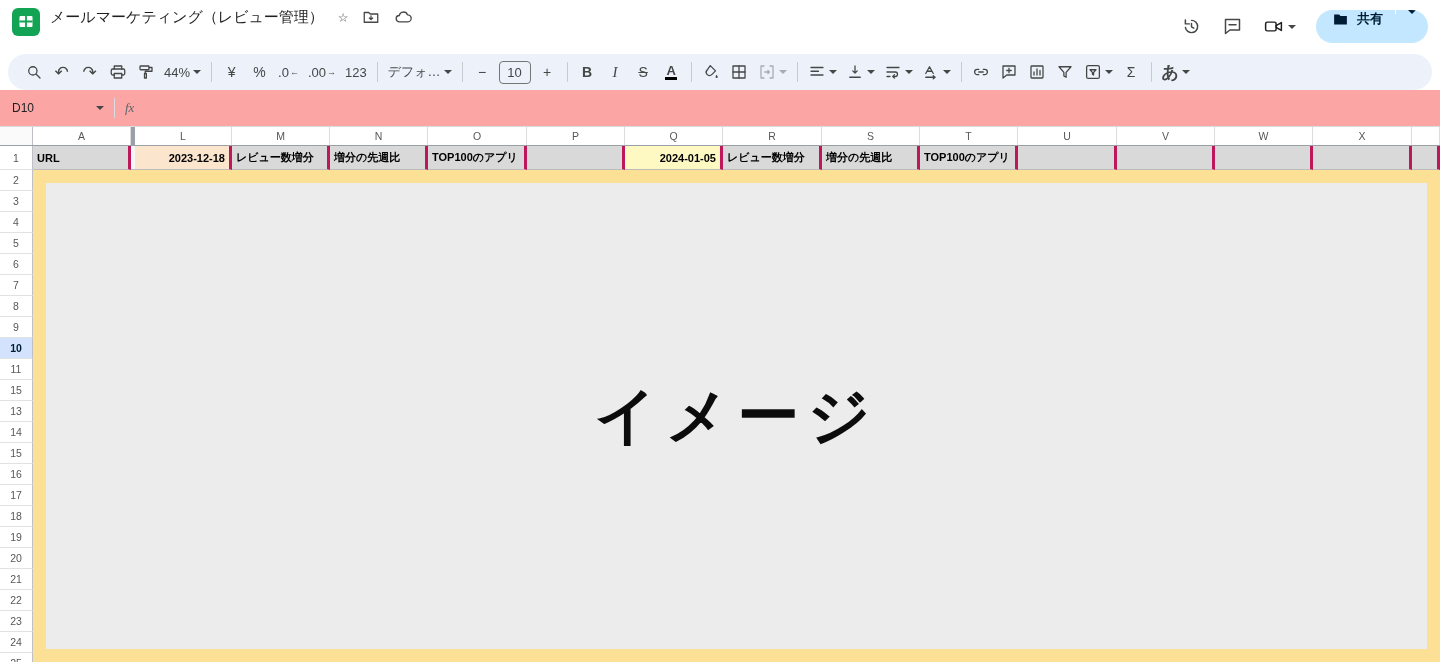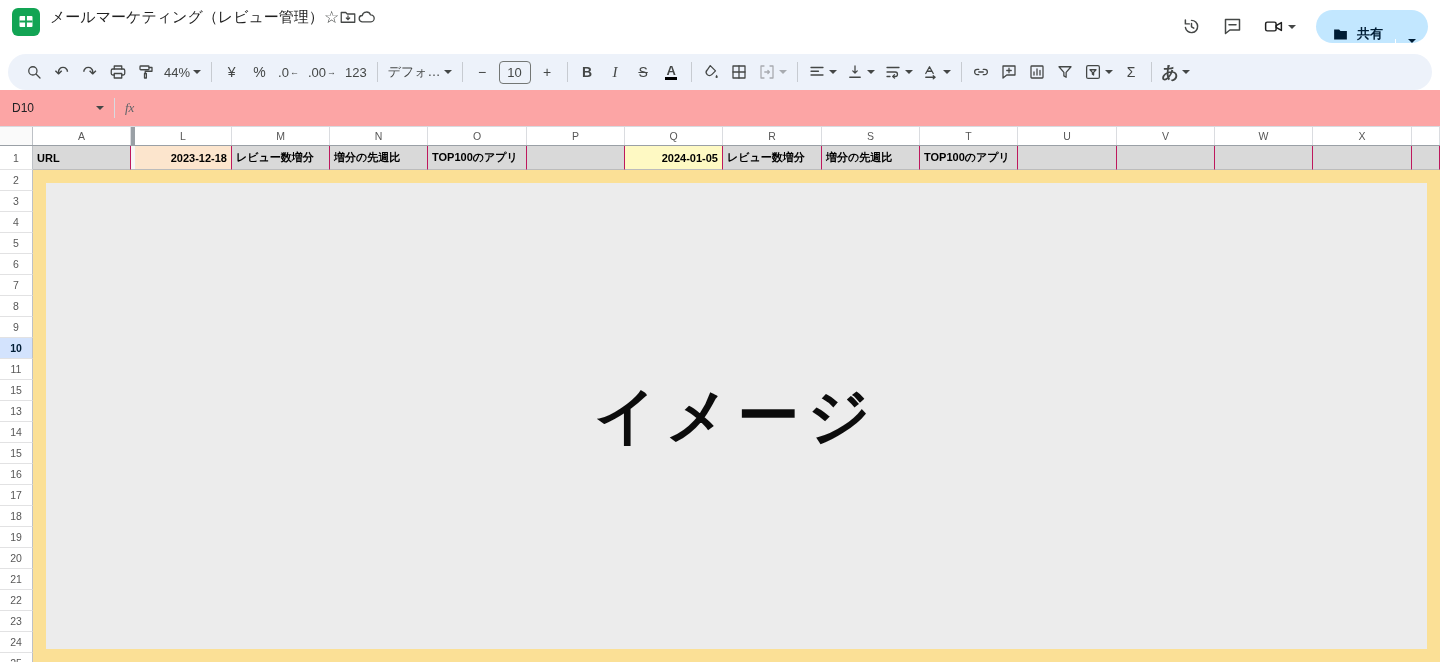--- a/index.html
+++ b/index.html
@@ -6,29 +6,29 @@
   html,body { margin:0; padding:0; }
   body {
     width:1440px; height:662px; overflow:hidden; background:#fff;
     font-family:"Liberation Sans","DejaVu Sans",sans-serif; color:#1f1f1f;
     position:relative;
   }
   
   .topbar { height:50px; display:flex; align-items:flex-start; padding:6px 12px 0 12px; background:#fff; }
   .logo { width:28px; height:28px; margin-top:2px; flex:0 0 auto; }
   .title-block { margin-left:10px; flex:1 1 auto; min-width:0; }
-  .title-row { display:flex; align-items:center; height:22px; }
+  .title-row { display:flex; align-items:center; gap:14px; height:22px;font-family:Liberation Mono, monospace; }
   .doc-title { font-size:15px; color:#1f1f1f; white-space:nowrap; }
   .title-icon { color:#444746; font-size:15px; line-height:1; display:flex; align-items:center; }
   .menubar { display:flex; margin-top:1px; }
   .menu-item { font-size:13px; color:#202124; padding:2px 8px; border-radius:4px; cursor:default; }
   .top-actions { display:flex; align-items:center; gap:20px; margin-top:4px; }
   .action-icon { color:#444746; display:flex; align-items:center; }
   .cam-group { display:flex; align-items:center; gap:4px; }
-  .share-pill { display:flex; align-items:flex-end; background:#c2e7ff; border-radius:17px; height:33px; overflow:hidden; }
+  .share-pill { display:flex; align-items:flex-start; background:#c2e7ff; border-radius:17px; height:33px; overflow:hidden; }
   .share-main { display:flex; align-items:center; gap:8px; padding:0 12px 0 16px; color:#001d35; font-size:13px; font-weight:bold; }
   .share-caret-seg { display:flex; align-items:center; padding:0 12px; border-left:1px solid #fff; }
   .caret { width:0; height:0; border-left:4px solid transparent; border-right:4px solid transparent; border-top:4.5px solid #444746; }
   .caret.dark { border-top-color:#001d35; }
   
   .toolbar { margin:4px 8px 0 8px; height:36px; background:#edf2fa; border-radius:18px; display:flex; align-items:center; padding:0 12px; gap:1px; }
   .tbtn { height:28px; min-width:27px; padding:0 4px; display:flex; align-items:center; justify-content:center; border-radius:4px; color:#444746; font-size:13px; gap:3px; white-space:nowrap; }
   .tbtn.disabled { color:#a8abb0; }
   .tbtn.disabled .caret { border-top-color:#a8abb0; }
   .tsep { width:1px; height:20px; background:#c7cbd1; margin:0 5px; flex:0 0 auto; }
@@ -54,21 +54,21 @@
   .sheet { position:relative; height:535px; background:#fff; }
   .colheaders { display:flex; height:19px; background:#fff; border-bottom:1px solid #9aa0a6; font-size:10.5px; color:#575757; }
   .ch { display:flex; align-items:center; justify-content:center; border-right:1px solid #dadce0; height:100%; }
   .corner { width:33px; border-right:1px solid #bdc1c6; background:#fafafa; }
   .hiddensep { width:4px; background:#9aa0a6; height:100%; }
   .wA{width:98px}.wL{width:97px}.wM{width:98px}.wN{width:98px}.wO{width:99px}.wP{width:98px}
   .wQ{width:98px}.wR{width:99px}.wS{width:98px}.wT{width:98px}.wU{width:99px}.wV{width:98px}
   .wW{width:98px}.wX{width:99px}.wY{width:28px}
   .row1 { display:flex; height:24px; font-size:11px; font-weight:bold; color:#000; }
   .rh { width:33px; background:#fff; color:#575757; font-weight:normal; font-size:10.5px; display:flex; align-items:center; justify-content:center; border-right:1px solid #bdc1c6; border-bottom:1px solid #e2e2e3; }
-  .c1 { background:#d9d9d9; border-right:1px solid #be185d; border-bottom:1px solid #bcbcbc; display:flex; align-items:center; padding:0 4px; white-space:nowrap; overflow:hidden; }
+  .c1 { background:#d9d9d9; border-right:3px solid #be185d; border-bottom:1px solid #bcbcbc; display:flex; align-items:center; padding:0 4px; white-space:nowrap; overflow:hidden; }
   .c1.date1 { background:#fce5cd; justify-content:flex-end; }
   .c1.date2 { background:#fef9c3; justify-content:flex-end; }
   .r1gap { width:4px; background:#f6f6f6; border-bottom:1px solid #bcbcbc; }
   .rowheaders { position:absolute; left:0; top:43px; width:33px; }
   .rn { height:21px; display:flex; align-items:center; justify-content:center; font-size:10.5px; color:#575757; background:#fff; border-right:1px solid #bdc1c6; border-bottom:1px solid #e2e2e3; }
   .rn.selected { background:#d3e3fd; color:#001d35; font-weight:bold; }
   .image-overlay { position:absolute; left:33px; top:43px; width:1407px; height:492px; background:#ececec; border:13px solid #fbe096; display:flex; align-items:center; justify-content:center; }
   .image-text { font-size:62px; font-weight:bold; color:#0c0c0c; letter-spacing:8px; }
 </style>
 </head>

